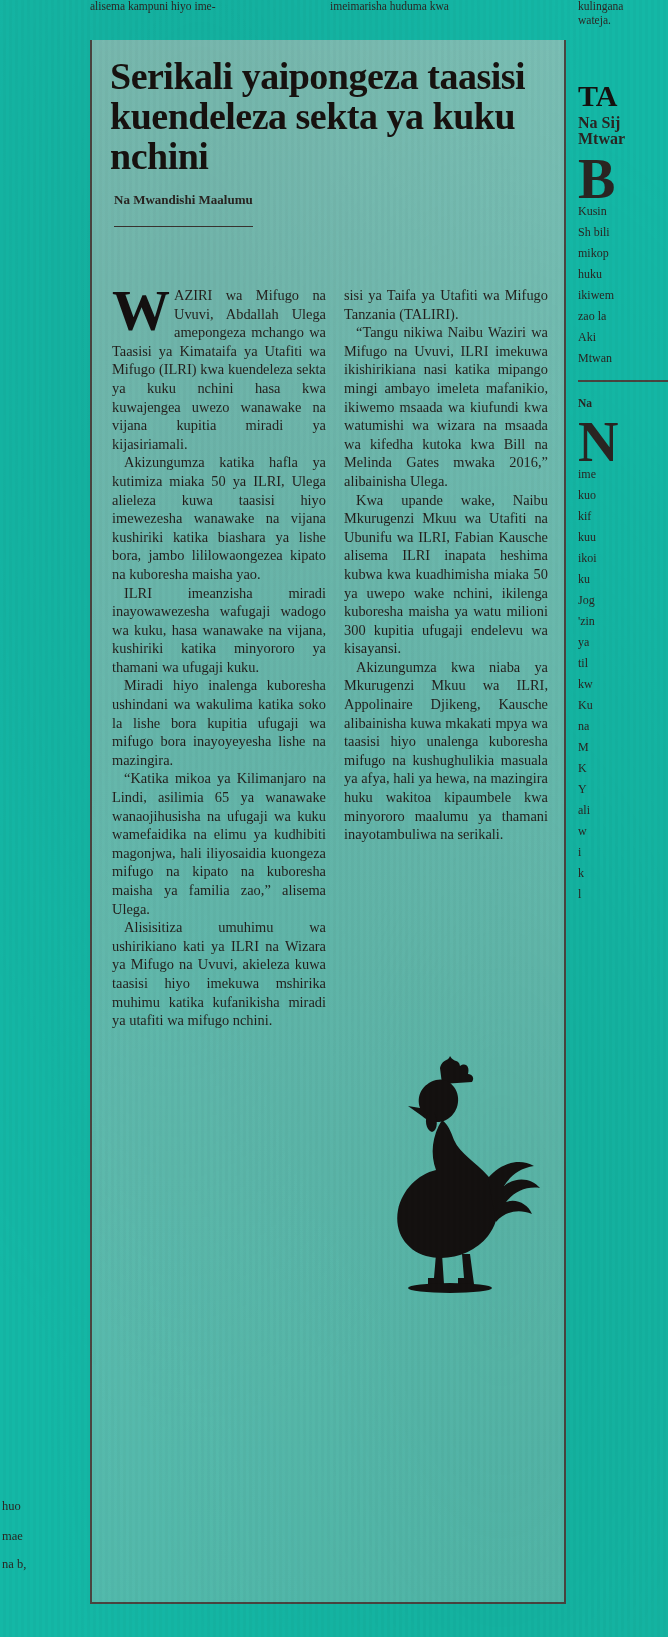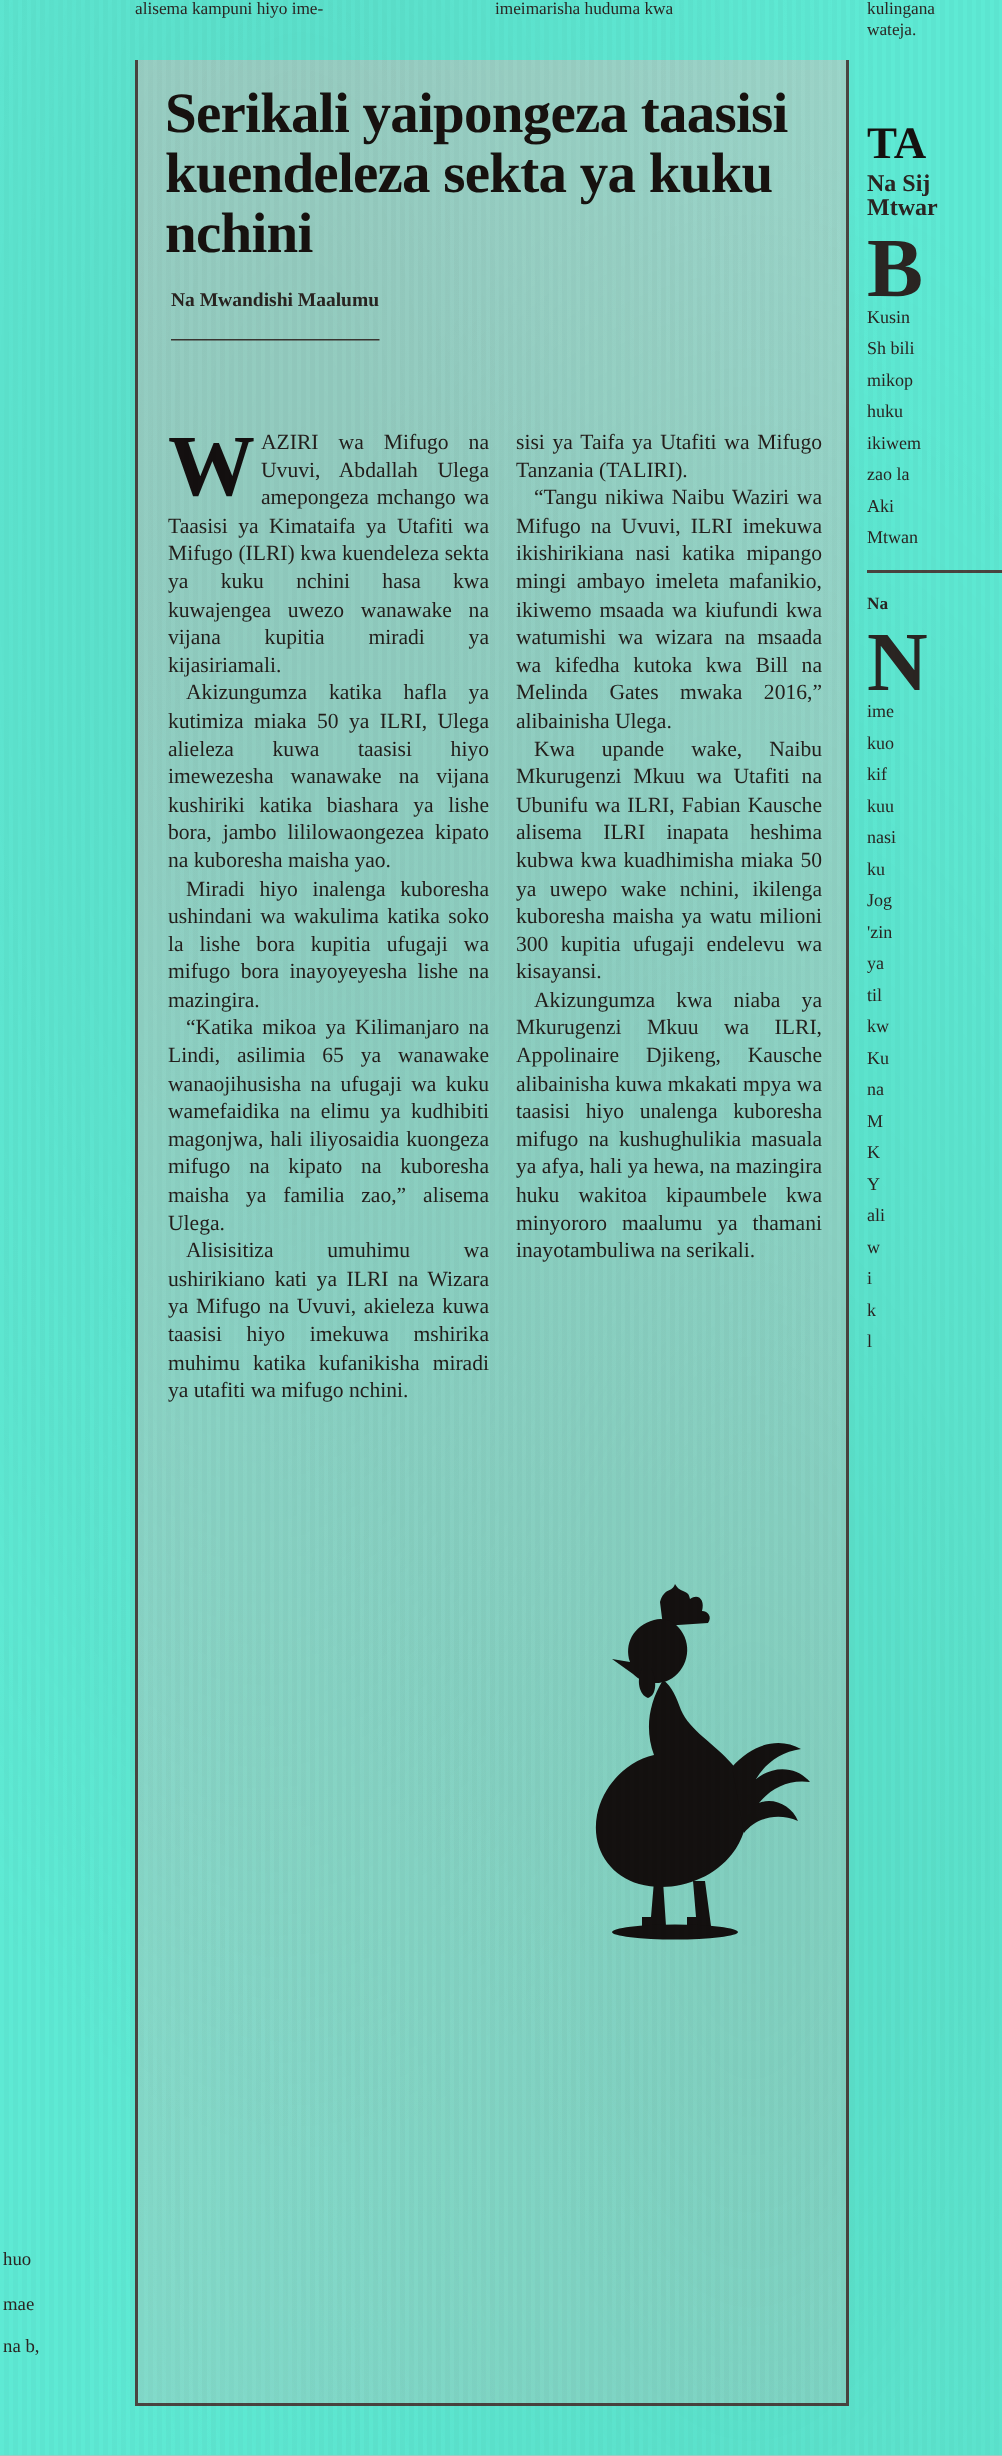--- a/index.html
+++ b/index.html
@@ -5,21 +5,21 @@
   html, body {
     margin: 0;
     padding: 0;
     background: #b9b2ad;
   }
   #page {
     position: relative;
     width: 668px;
     height: 1637px;
     overflow: hidden;
-    background: #5eead4;
+    background: #14b8a6;
     font-family: "Liberation Serif", serif;
     color: #2a2522;
   }
   
   #page::before {
     content: "";
     position: absolute;
     inset: 0;
     background:
       repeating-linear-gradient(90deg, rgba(255,255,255,0.05) 0 3px, rgba(0,0,0,0.035) 3px 6px),
@@ -190,20 +190,21 @@
 
     <div class="byline">Na Mwandishi Maalumu</div>
 
     <div class="cols">
 
       <div class="col left">
         <p class="noindent">
           <span class="dropcap">W</span><span>AZIRI wa Mifugo na Uvuvi, Abdallah Ulega amepongeza mchango wa Taasisi ya Kimataifa ya Utafiti wa Mifugo (ILRI) kwa kuendeleza sekta ya kuku nchini hasa kwa kuwajengea uwezo wanawake na vijana kupitia miradi ya kijasiriamali.</span>
         </p>
         <p><span>Akizungumza katika hafla ya kutimiza miaka 50 ya ILRI, Ulega alieleza kuwa taasisi hiyo imewezesha wanawake na vijana kushiriki katika biashara ya lishe bora, jambo lililowaongezea kipato na kuboresha maisha yao.</span></p>
+        <p><span>ILRI imeanzisha miradi inayowawezesha wafugaji wadogo wa kuku, hasa wanawake na vijana, kushiriki katika minyororo ya thamani wa ufugaji kuku.</span></p>
         <p><span>Miradi hiyo inalenga kuboresha ushindani wa wakulima katika soko la lishe bora kupitia ufugaji wa mifugo bora inayoyeyesha lishe na mazingira.</span></p>
         <p><span>“Katika mikoa ya Kilimanjaro na Lindi, asilimia 65 ya wanawake wanaojihusisha na ufugaji wa kuku wamefaidika na elimu ya kudhibiti magonjwa, hali iliyosaidia kuongeza mifugo na kipato na kuboresha maisha ya familia zao,” alisema Ulega.</span></p>
         <p><span>Alisisitiza umuhimu wa ushirikiano kati ya ILRI na Wizara ya Mifugo na Uvuvi, akieleza kuwa taasisi hiyo imekuwa mshirika muhimu katika kufanikisha miradi ya utafiti wa mifugo nchini.</span></p>
       </div>
 
       <div class="col right">
         <p class="noindent"><span>sisi ya Taifa ya Utafiti wa Mifugo Tanzania (TALIRI).</span></p>
         <p><span>“Tangu nikiwa Naibu Waziri wa Mifugo na Uvuvi, ILRI imekuwa ikishirikiana nasi katika mipango mingi ambayo imeleta mafanikio, ikiwemo msaada wa kiufundi kwa watumishi wa wizara na msaada wa kifedha kutoka kwa Bill na Melinda Gates mwaka 2016,” alibainisha Ulega.</span></p>
         <p><span>Kwa upande wake, Naibu Mkurugenzi Mkuu wa Utafiti na Ubunifu wa ILRI, Fabian Kausche alisema ILRI inapata heshima kubwa kwa kuadhimisha miaka 50 ya uwepo wake nchini, ikilenga kuboresha maisha ya watu milioni 300 kupitia ufugaji endelevu wa kisayansi.</span></p>
         <p><span>Akizungumza kwa niaba ya Mkurugenzi Mkuu wa ILRI, Appolinaire Djikeng, Kausche alibainisha kuwa mkakati mpya wa taasisi hiyo unalenga kuboresha mifugo na kushughulikia masuala ya afya, hali ya hewa, na mazingira huku wakitoa kipaumbele kwa minyororo maalumu ya thamani inayotambuliwa na serikali.</span></p>
@@ -251,21 +252,21 @@
     <p>Mtwan</p>
 
     <div class="rule"></div>
 
     <div class="byline2">Na</div>
     <div class="drop">N</div>
     <p>ime</p>
     <p>kuo</p>
     <p>kif</p>
     <p>kuu</p>
-    <p>nasi</p>
+    <p>ikoi</p>
     <p>ku</p>
     <p>Jog</p>
     <p>'zin</p>
     <p>ya</p>
 
     <p>til</p>
     <p>kw</p>
     <p>Ku</p>
     <p>na</p>
     <p>M</p>

